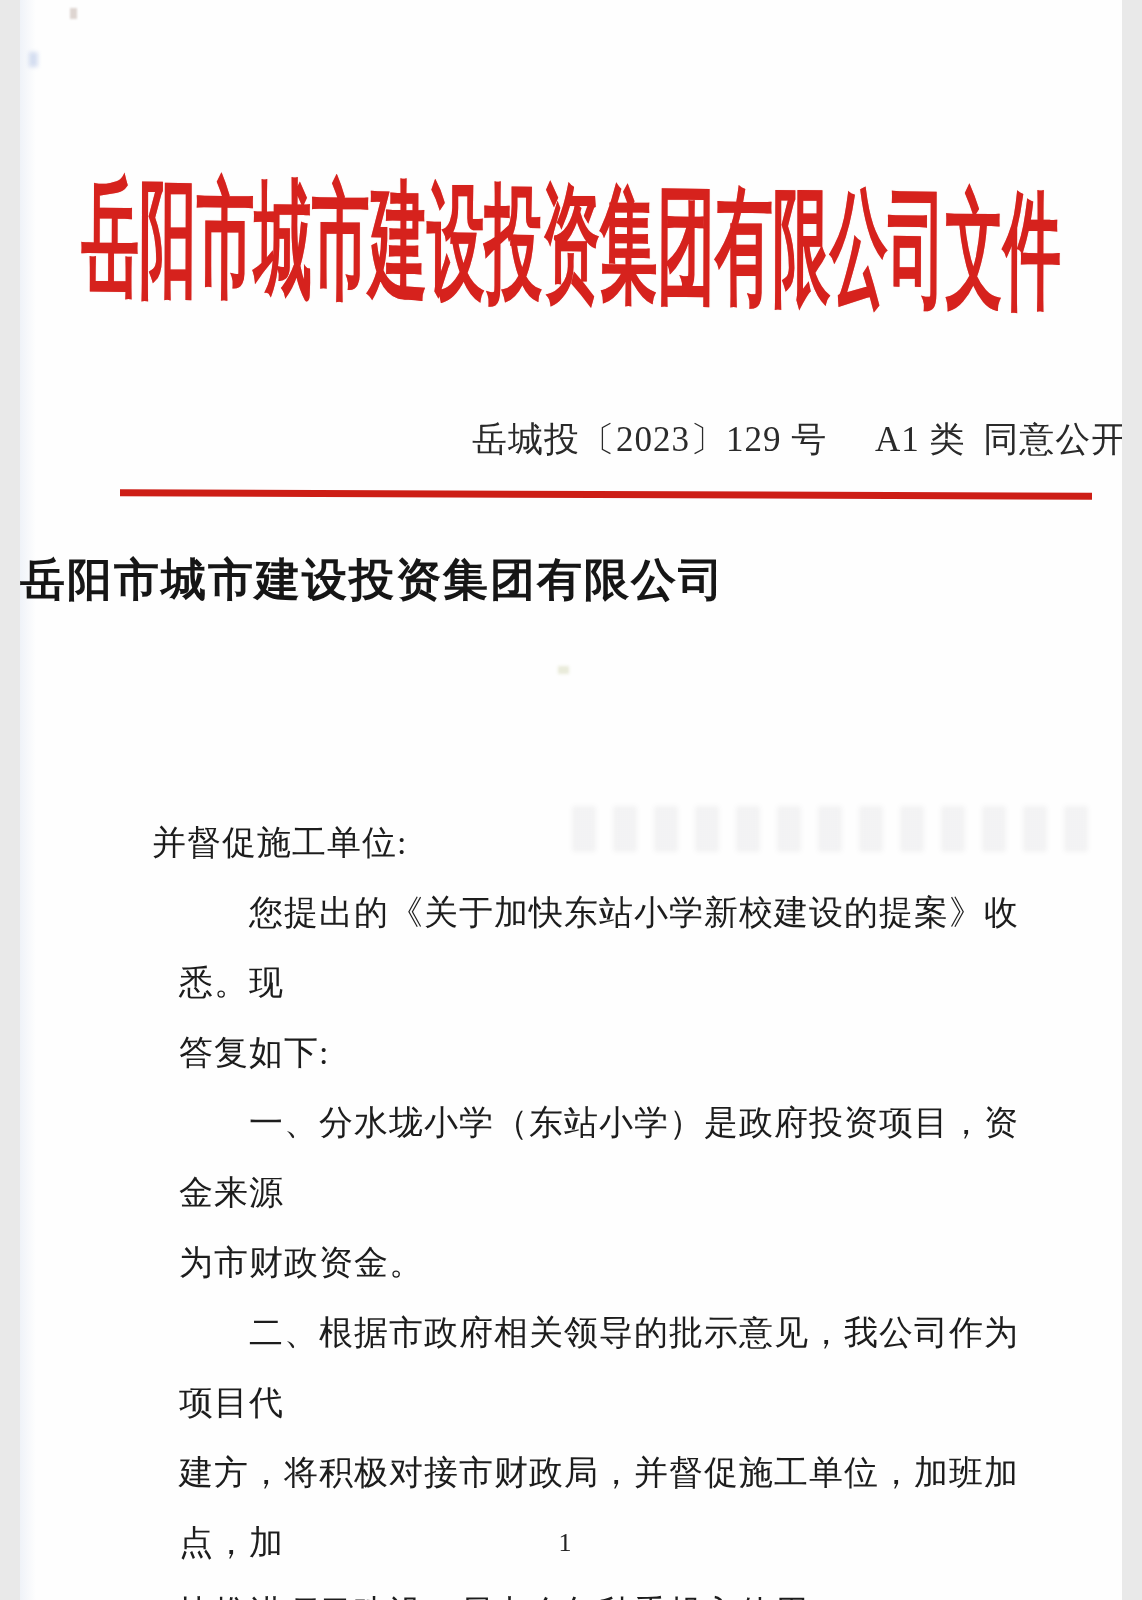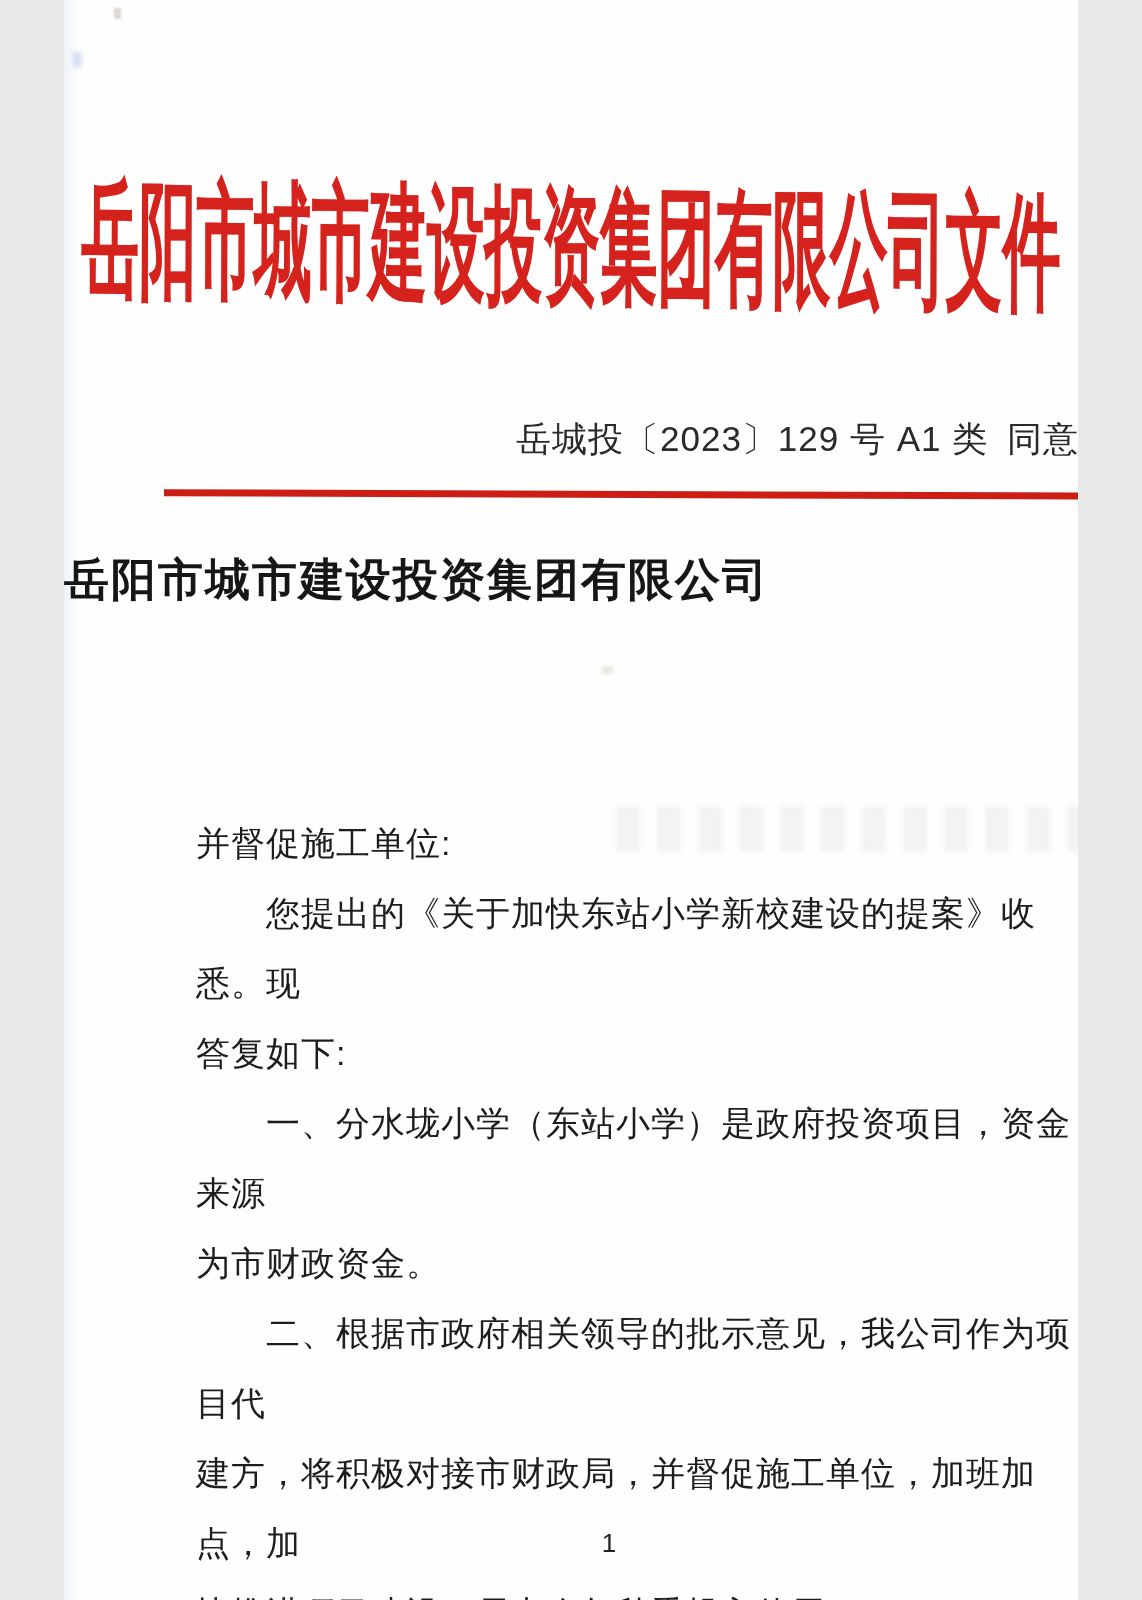--- a/index.html
+++ b/index.html
@@ -1,22 +1,22 @@
 <!DOCTYPE html>
 <html><head>
 <meta charset="utf-8">
 <style>
   html,body{margin:0;padding:0;background:#e9e9e9;}
   .page{
     position:relative;
-    width:1014px;height:1600px;
+    width:1102px;height:1600px;
     margin:0 auto;
     background:#fefefe;
     overflow:hidden;
-    font-family:Liberation Sans, sans-serif;
+    font-family:Liberation Serif, serif;
   }
   
   .scan-edge{
     position:absolute;left:0;top:0;width:16px;height:100%;
     background:linear-gradient(90deg, rgba(150,175,215,0.14), rgba(150,175,215,0));
     pointer-events:none;
   }
   .speck{position:absolute;pointer-events:none;}
   .speck1{left:50px;top:8px;width:7px;height:11px;background:rgba(150,120,105,0.30);filter:blur(1px);}
   .speck2{left:9px;top:52px;width:9px;height:15px;background:rgba(130,160,215,0.32);filter:blur(2px);}
@@ -36,21 +36,21 @@
     text-shadow:0 0 1px rgba(214,34,29,0.55);
   }
   .doc-number-line{
     position:absolute;
     top:416px;left:452px;
     font-size:35px;
     color:#2a2a2a;
     white-space:nowrap;
     letter-spacing:1px;
   }
-  .doc-number-line .doc-class{}
+  .doc-number-line .doc-class{margin-left:38px;}
   .doc-number-line .doc-publicity{margin-left:8px;}
   .red-rule{
     position:absolute;
     top:491px;left:100px;
     width:972px;height:7px;
     background:#cd1e16;
     transform:rotate(0.2deg);
   }
   .doc-title{
     position:absolute;
@@ -62,21 +62,21 @@
     letter-spacing:2px;
   }
   .letter-body{
     position:absolute;
     top:808px;left:132px;width:882px;
     font-size:34px;
     line-height:70px;
     letter-spacing:1px;
     color:#1d1d1d;
   }
-  .para{white-space:pre-line;}
+  .para{white-space:pre-line;margin-left:27px;}
   
   .bleedthrough{
     position:absolute;
     top:806px;left:552px;width:520px;height:46px;
     background:
       repeating-linear-gradient(90deg,
         rgba(70,70,80,0.11) 0px, rgba(70,70,80,0.11) 24px,
         rgba(70,70,80,0.0) 24px, rgba(70,70,80,0.0) 41px);
     filter:blur(2.5px);
     opacity:0.55;

